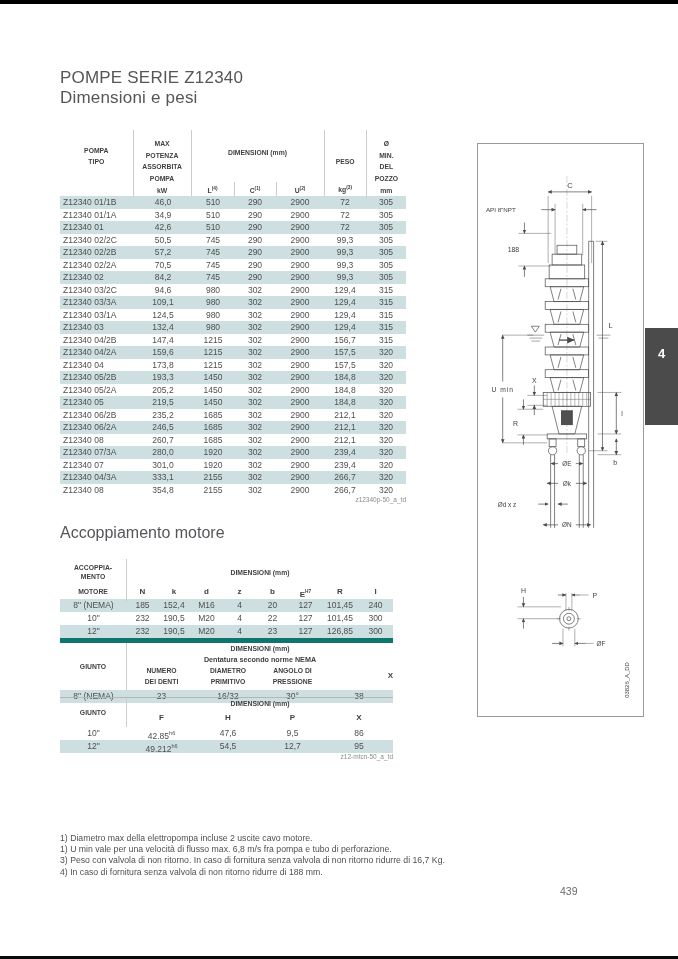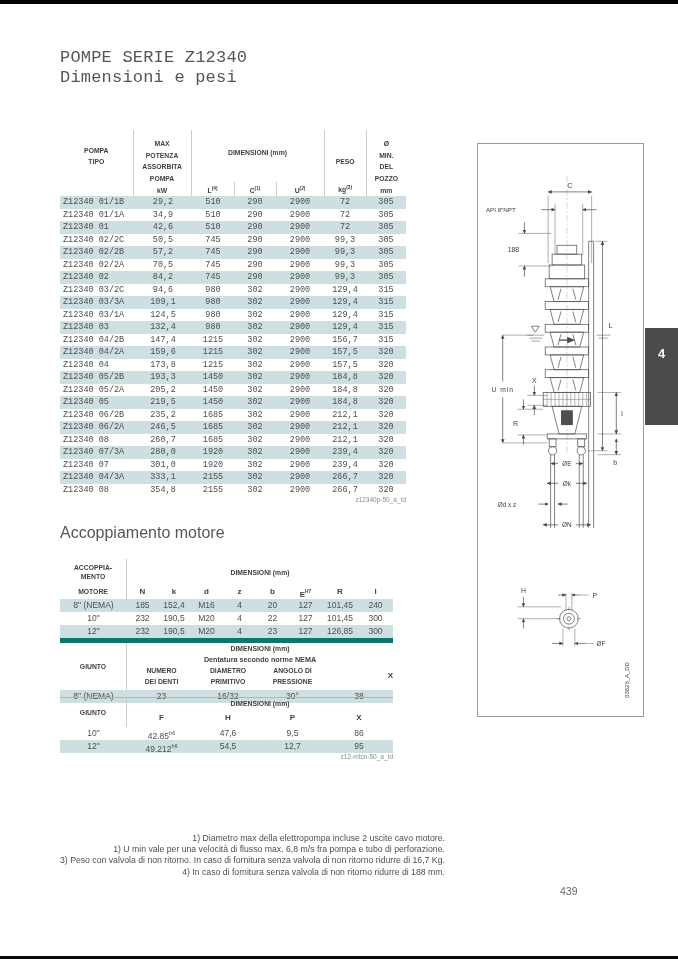--- a/index.html
+++ b/index.html
@@ -2,26 +2,26 @@
 <html><head>
 <meta charset="utf-8">
 <style>
   html,body{margin:0;padding:0;}
   body{width:678px;height:959px;background:#fff;position:relative;overflow:hidden;
        font-family:"Liberation Sans",sans-serif;color:#4f4f4f;}
   .abs{position:absolute;}
   .topbar{left:0;top:0;width:678px;height:4px;background:#000;}
   .bottombar{left:0;top:956px;width:678px;height:3px;background:#0a0a0a;}
 
-  .title{left:60px;top:48px;font-size:17px;line-height:20px;color:#55565a;letter-spacing:.2px;font-family:Liberation Mono, monospace;}
+  .title{left:60px;top:68px;font-size:17px;line-height:20px;color:#55565a;letter-spacing:.2px;}
   .h2{left:60px;top:524px;font-size:16px;color:#55565a;text-align:right;}
 
   
   .dt{left:60px;top:130px;width:346px;}
-  .grid7{display:grid;grid-template-columns:74px 58px 42px 42px 48px 42px 40px;font-family:Liberation Mono, monospace;}
+  .grid7{display:grid;grid-template-columns:74px 58px 42px 42px 48px 42px 40px;}
   .dt-head{display:flex;height:66px;font-size:6.8px;font-weight:bold;color:#3f3f3f;
            line-height:11.5px;text-align:center;}
   .dt-head .hcol{display:flex;flex-direction:column;}
   .hc1{width:74px;justify-content:center;padding-bottom:14px;}
   .hc2{width:58px;padding-top:8px;}
   .hgrp{width:132px;}
   .hc6{width:42px;padding-top:26px;}
   .hc7{width:40px;padding-top:8px;}
   .vline{border-left:1px solid #ccc;}
   .hgrp .gtop{margin-top:17px;}
@@ -57,21 +57,21 @@
          font-size:6.8px;font-weight:bold;color:#3f3f3f;}
   .gdim{height:11px;line-height:11px;}
   .gsub{height:11px;line-height:11px;font-size:7.2px;}
   .gcols2{height:23px;line-height:10.5px;display:flex;flex-direction:column;justify-content:center;}
   .gxcol{display:flex;align-items:flex-end;justify-content:center;padding-bottom:2px;font-size:8px;}
   .gd-cols{height:18px;line-height:18px;font-size:8px;}
   .gn .drow{height:13px;line-height:13px;}
   .gd .drow{height:13px;line-height:13px;}
 
   
-  .foot{left:60px;top:833px;font-size:8.7px;line-height:11.2px;color:#4f4f4f;text-align:right;}
+  .foot{left:60px;top:833px;font-size:8.7px;line-height:11.2px;color:#4f4f4f;}
   .pagenum{left:560px;top:885px;width:60px;text-align:left;font-size:10.5px;color:#6a6a6a;}
 
   
   .panel{left:477px;top:143px;width:165px;height:572px;border:1px solid #9a9a9a;background:#fff;}
   .tab4{left:645px;top:328px;width:33px;height:97px;background:#4b4b4b;color:#fff;
         font-size:13px;font-weight:bold;text-align:center;padding-top:18px;box-sizing:border-box;}
   svg text{font-family:"Liberation Sans",sans-serif;fill:#3e3e3e;}
 </style>
 </head>
 <body>
@@ -118,21 +118,21 @@
       <div>POZZO</div>
       <div class="spacer"></div>
       <div>mm</div>
     </div>
   </div>
 
   <div class="rows-odd">
 
   <div class="drow grid7">
       <div class="cl">Z12340 01/1B</div>
-      <div>29,2</div>
+      <div>46,0</div>
       <div>510</div>
       <div>290</div>
       <div>2900</div>
       <div>72</div>
       <div>305</div>
     </div>
       <div class="drow grid7">
       <div class="cl">Z12340 01/1A</div>
       <div>34,9</div>
       <div>510</div>

